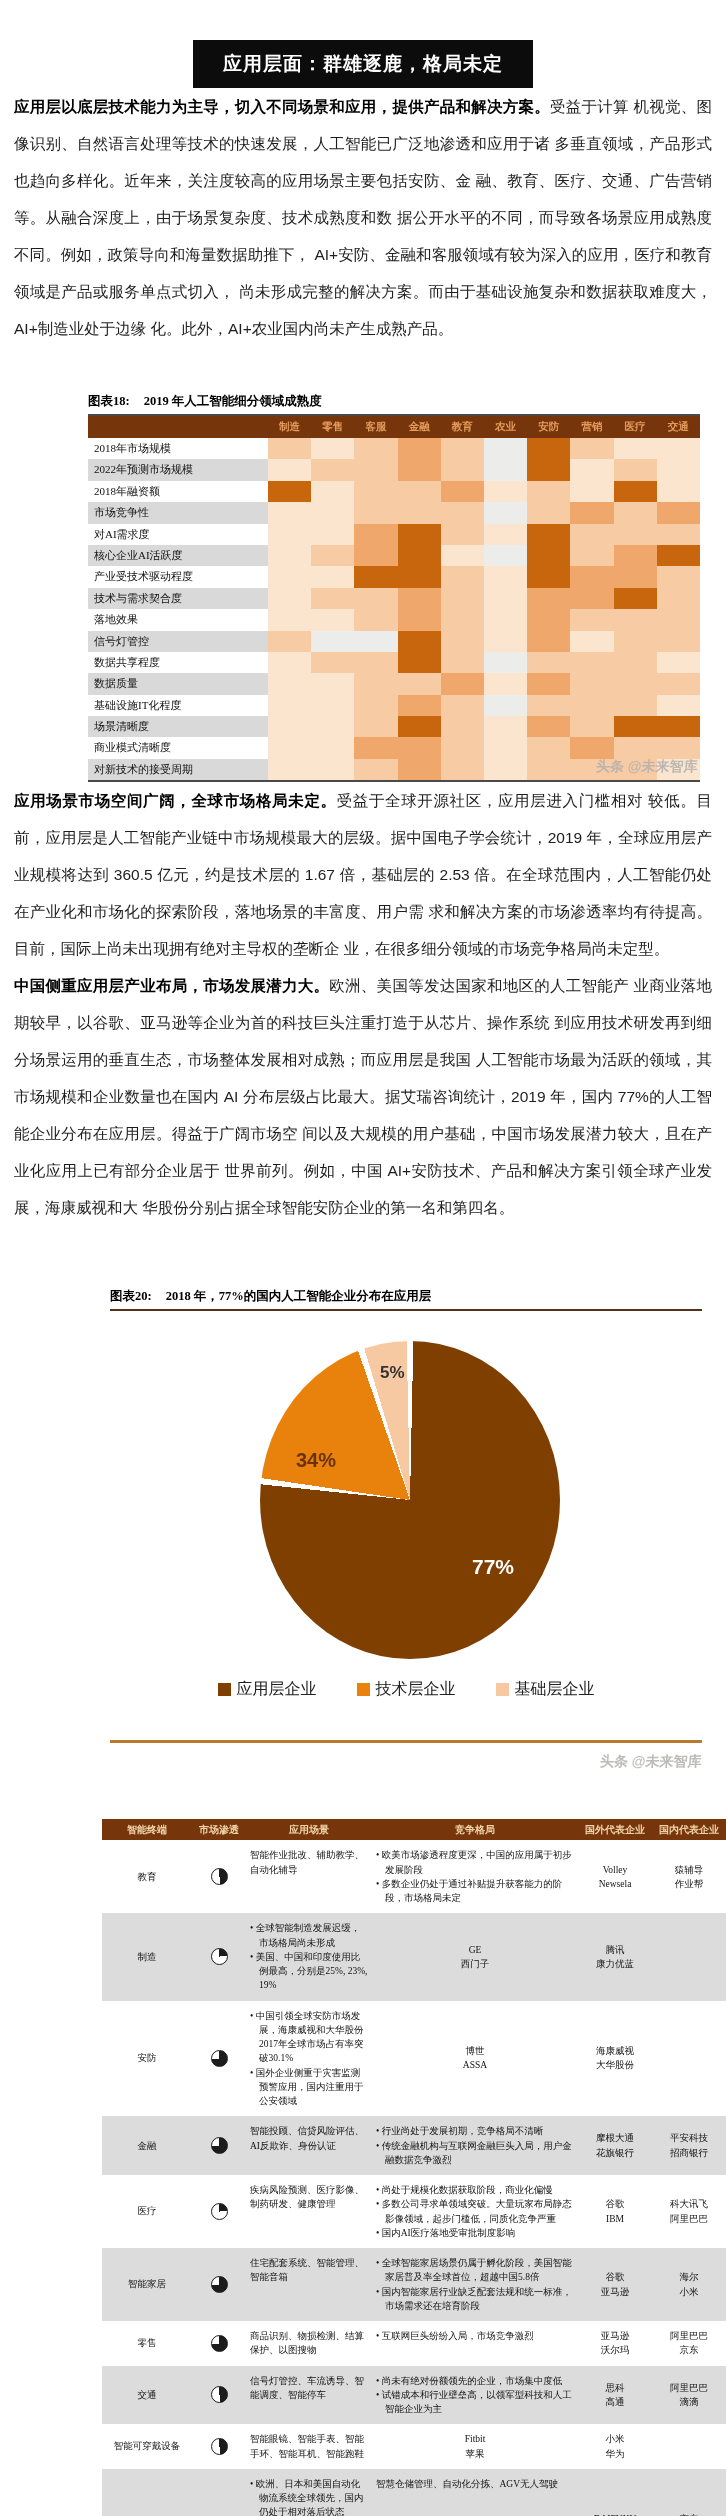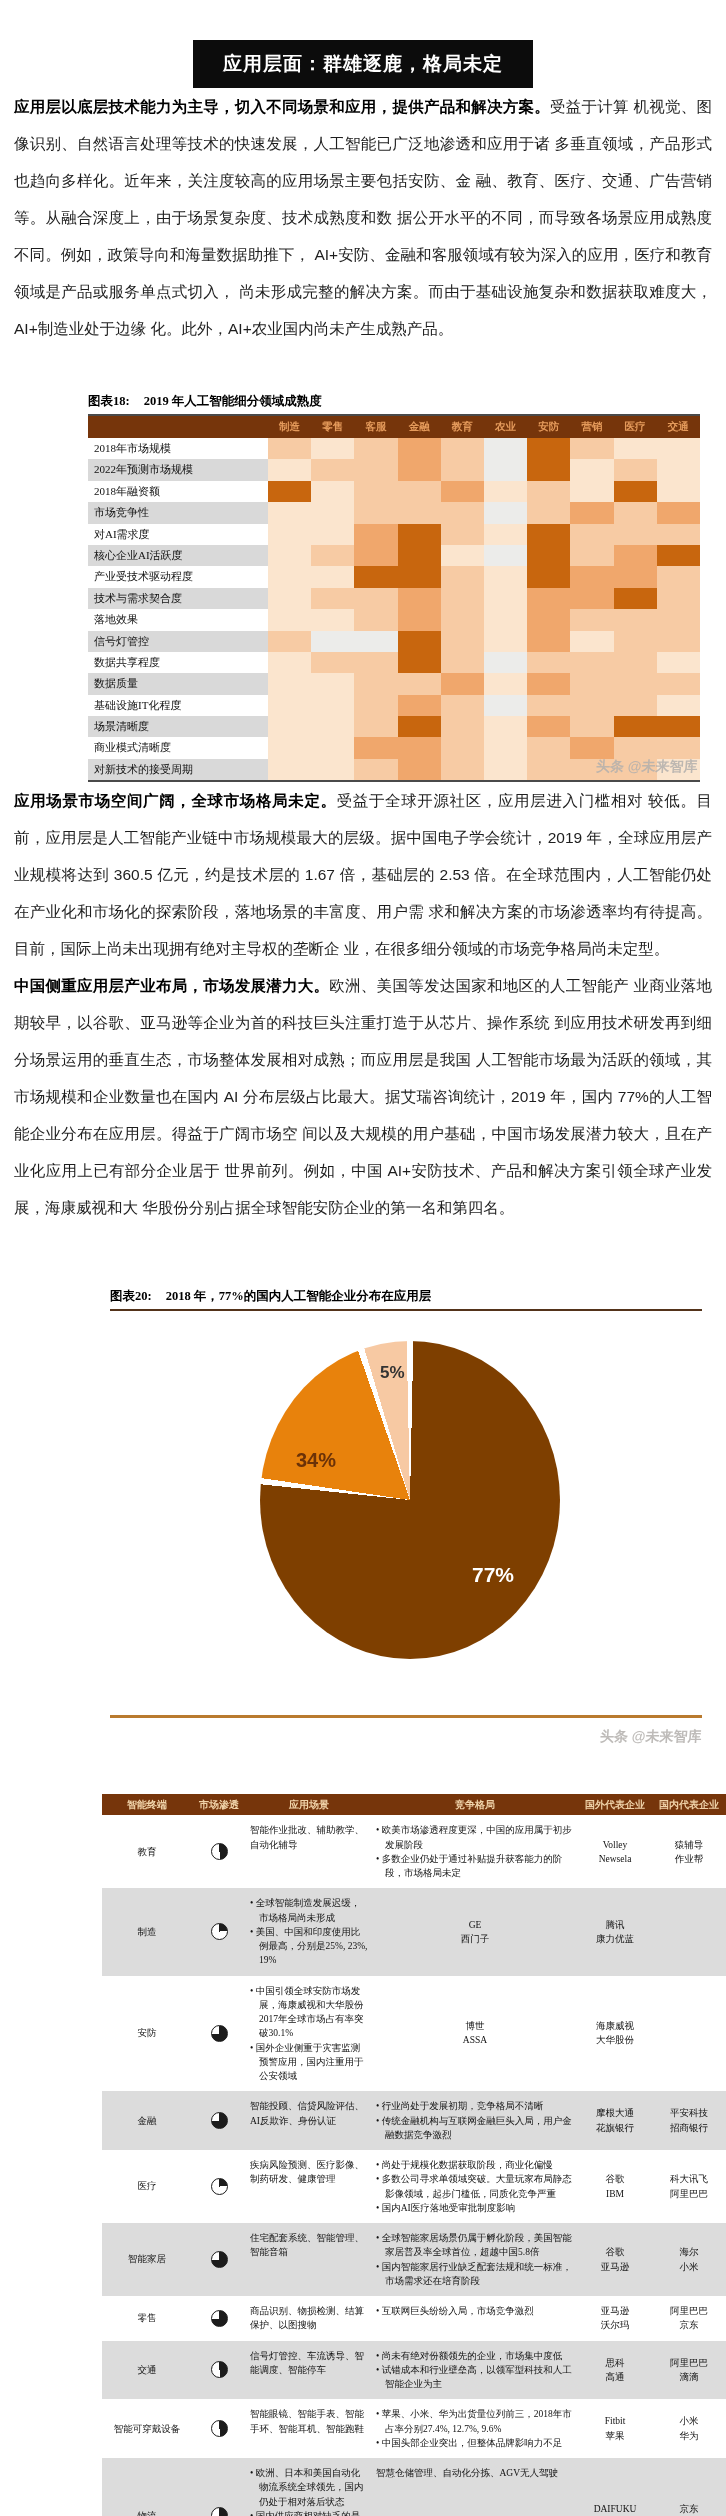--- a/index.html
+++ b/index.html
@@ -33,21 +33,21 @@
   .hm-label.alt{background:#d9d9d9;}
   .hm-cell{height:21.4px;}
   .wm-fig18{right:2px;bottom:6px;}
 
   
   .fig20{margin:62px 0 0 96px;width:592px;}
   .fig20 .fig-caption{border-bottom:2px solid #53331a;}
   .pie-area{position:relative;height:352px;margin-top:12px;}
   .pie{position:absolute;left:150px;top:18px;width:300px;height:318px;border-radius:50%;}
   .pie-label{position:absolute;font-weight:bold;font-size:19px;font-family:"Liberation Sans",sans-serif;}
-  .pl0{left:362px;top:240px;color:#ffffff;font-size:21px;}
+  .pl0{left:362px;top:232px;color:#ffffff;font-size:21px;}
   .pl1{left:186px;top:126px;color:#6b3208;font-size:20px;}
   .pl2{left:270px;top:40px;color:#333333;font-size:17px;}
   .legend{display:flex;justify-content:center;gap:40px;margin-top:4px;font-family:"Liberation Serif",serif;
           font-size:16px;color:#222;align-items:center;}
   .legend-item{display:flex;align-items:center;gap:6px;}
   .legend-marker{width:13px;height:13px;display:inline-block;}
   .wm-fig20{right:0;bottom:-28px;}
   .rule{border-top:3px solid #b97a2e;margin-top:40px;}
 
   
@@ -278,20 +278,34 @@
   <div class="figure fig20">
     <div class="fig-caption">
       <span class="fig-label">图表20:</span><span>2018 年，77%的国内人工智能企业分布在应用层</span>
     </div>
     <div class="pie-area">
       <div class="pie" style="background: conic-gradient(rgb(255, 255, 255) 0deg, rgb(255, 255, 255) 1.2deg, rgb(126, 63, 0) 1.2deg, rgb(126, 63, 0) 276deg, rgb(255, 255, 255) 276deg, rgb(255, 255, 255) 278.4deg, rgb(232, 130, 12) 278.4deg, rgb(232, 130, 12) 340.8deg, rgb(255, 255, 255) 340.8deg, rgb(255, 255, 255) 343.2deg, rgb(247, 201, 163) 343.2deg, rgb(247, 201, 163) 358.8deg, rgb(255, 255, 255) 358.8deg, rgb(255, 255, 255) 360deg);"></div>
     <span class="pie-label pl0">77%</span>
         <span class="pie-label pl1">34%</span>
         <span class="pie-label pl2">5%</span>
       </div>
+    <div class="legend">
+        <div class="legend-item">
+          <span class="legend-marker" style="background: rgb(126, 63, 0);"></span>
+          <span>应用层企业</span>
+        </div>
+        <div class="legend-item">
+          <span class="legend-marker" style="background: rgb(232, 130, 12);"></span>
+          <span>技术层企业</span>
+        </div>
+        <div class="legend-item">
+          <span class="legend-marker" style="background: rgb(247, 201, 163);"></span>
+          <span>基础层企业</span>
+        </div>
+      </div>
     <div class="wm wm-fig20">头条 @未来智库</div>
     <div class="rule"></div>
   </div>
 
   <div class="figure fig21">
     <div class="t21">
       <div class="t21-head">
           <div class="t21-row">
             <div class="t21-hcell">智能终端</div>
             <div class="t21-hcell">市场渗透</div>
@@ -451,24 +465,20 @@
               <div>阿里巴巴</div>
               <div>滴滴</div>
             </div>
           </div>
           <div class="t21-row">
             <div class="t21-cell t21-center">智能可穿戴设备</div>
             <div class="t21-cell t21-center">
               <span class="harvey" style="background: conic-gradient(rgb(28, 28, 28) 0deg, rgb(28, 28, 28) 180deg, rgb(255, 255, 255) 180deg, rgb(255, 255, 255) 360deg);"></span>
             </div>
             <div class="t21-cell">智能眼镜、智能手表、智能手环、智能耳机、智能跑鞋</div>
-            <div class="t21-cell">
-              <div class="t21-bullet">• 苹果、小米、华为出货量位列前三，2018年市占率分别27.4%, 12.7%, 9.6%</div>
-              <div class="t21-bullet">• 中国头部企业突出，但整体品牌影响力不足</div>
-            </div>
             <div class="t21-cell t21-center">
               <div>Fitbit</div>
               <div>苹果</div>
             </div>
             <div class="t21-cell t21-center">
               <div>小米</div>
               <div>华为</div>
             </div>
           </div>
           <div class="t21-row">

